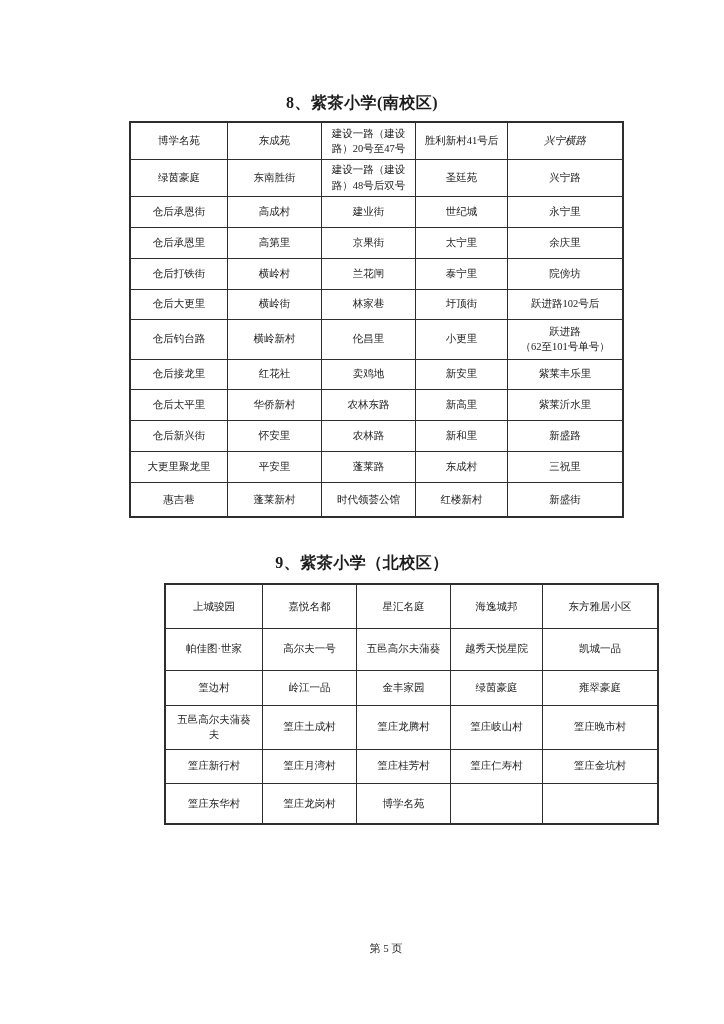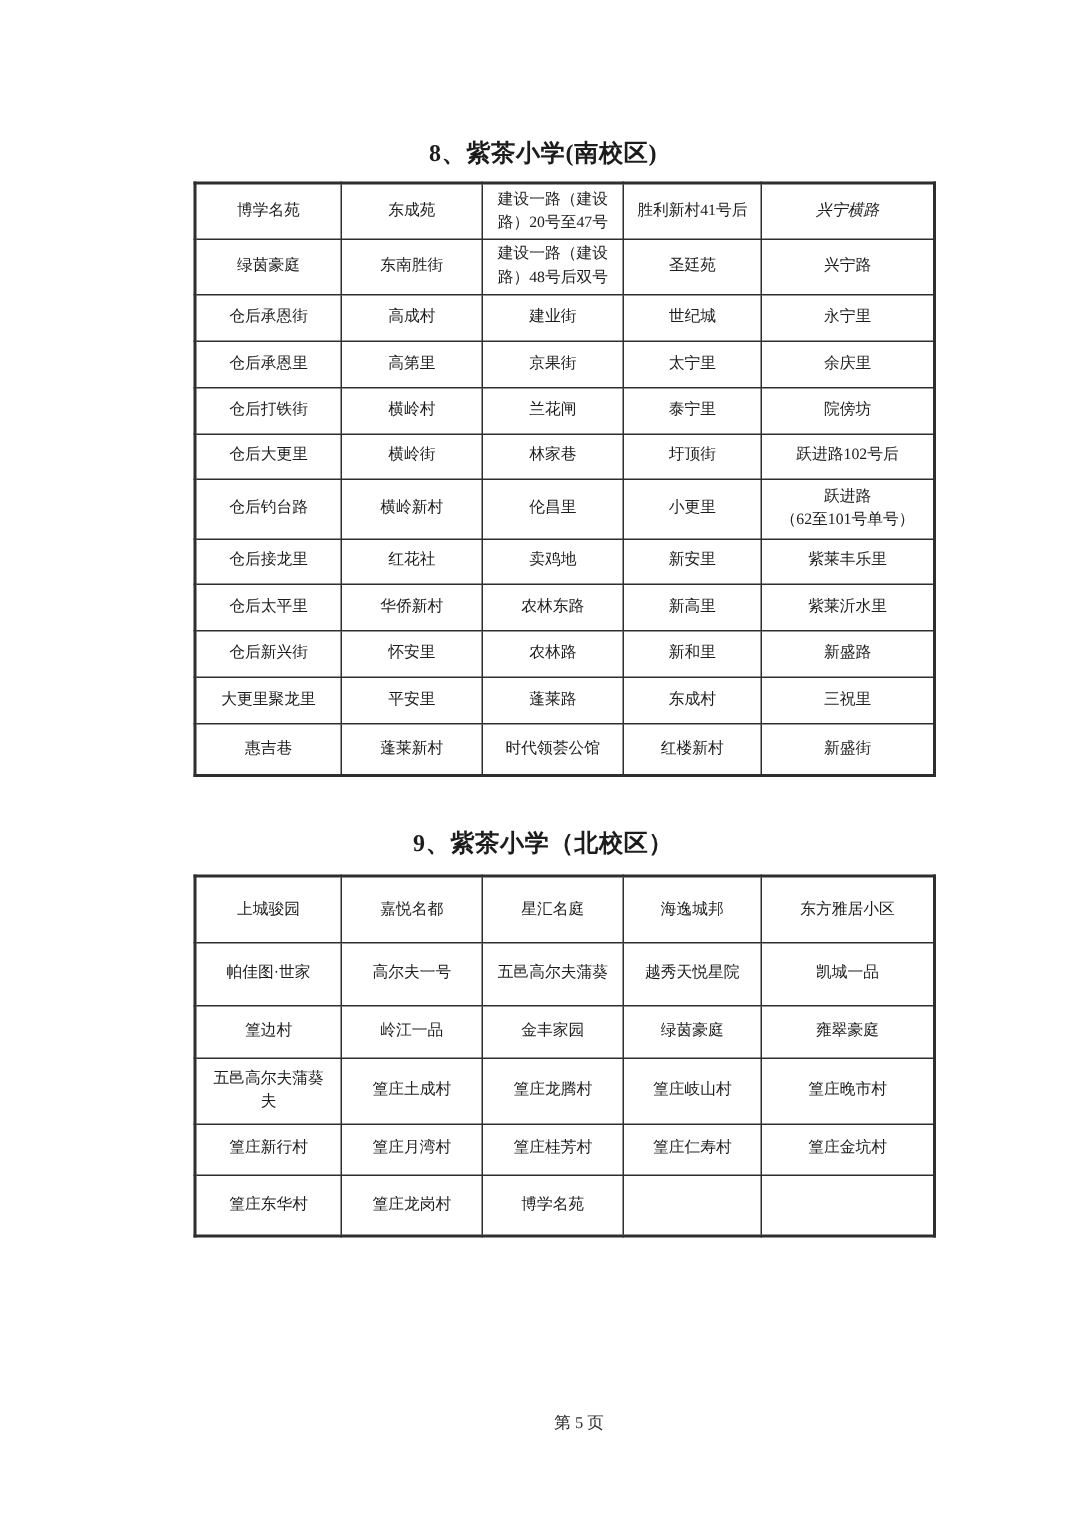--- a/index.html
+++ b/index.html
@@ -30,21 +30,21 @@
   .title-north { top: 553px; }
   table.zone-table {
     position: absolute;
     left: 129px;
     width: 467px;
     table-layout: fixed;
     border-collapse: collapse;
     border: 2px solid #2e2e2e;
   }
   .table-south { top: 121px; }
-  .table-north { top: 583px; }
+  .table-north { top: 583px; margin-left: 35px; }
   table.zone-table td {
     border: 1px solid #2e2e2e;
     text-align: center;
     vertical-align: middle;
     font-size: 10.5px;
     line-height: 1.45;
     padding: 1px 2px;
     white-space: pre-line;
     overflow: hidden;
   }

